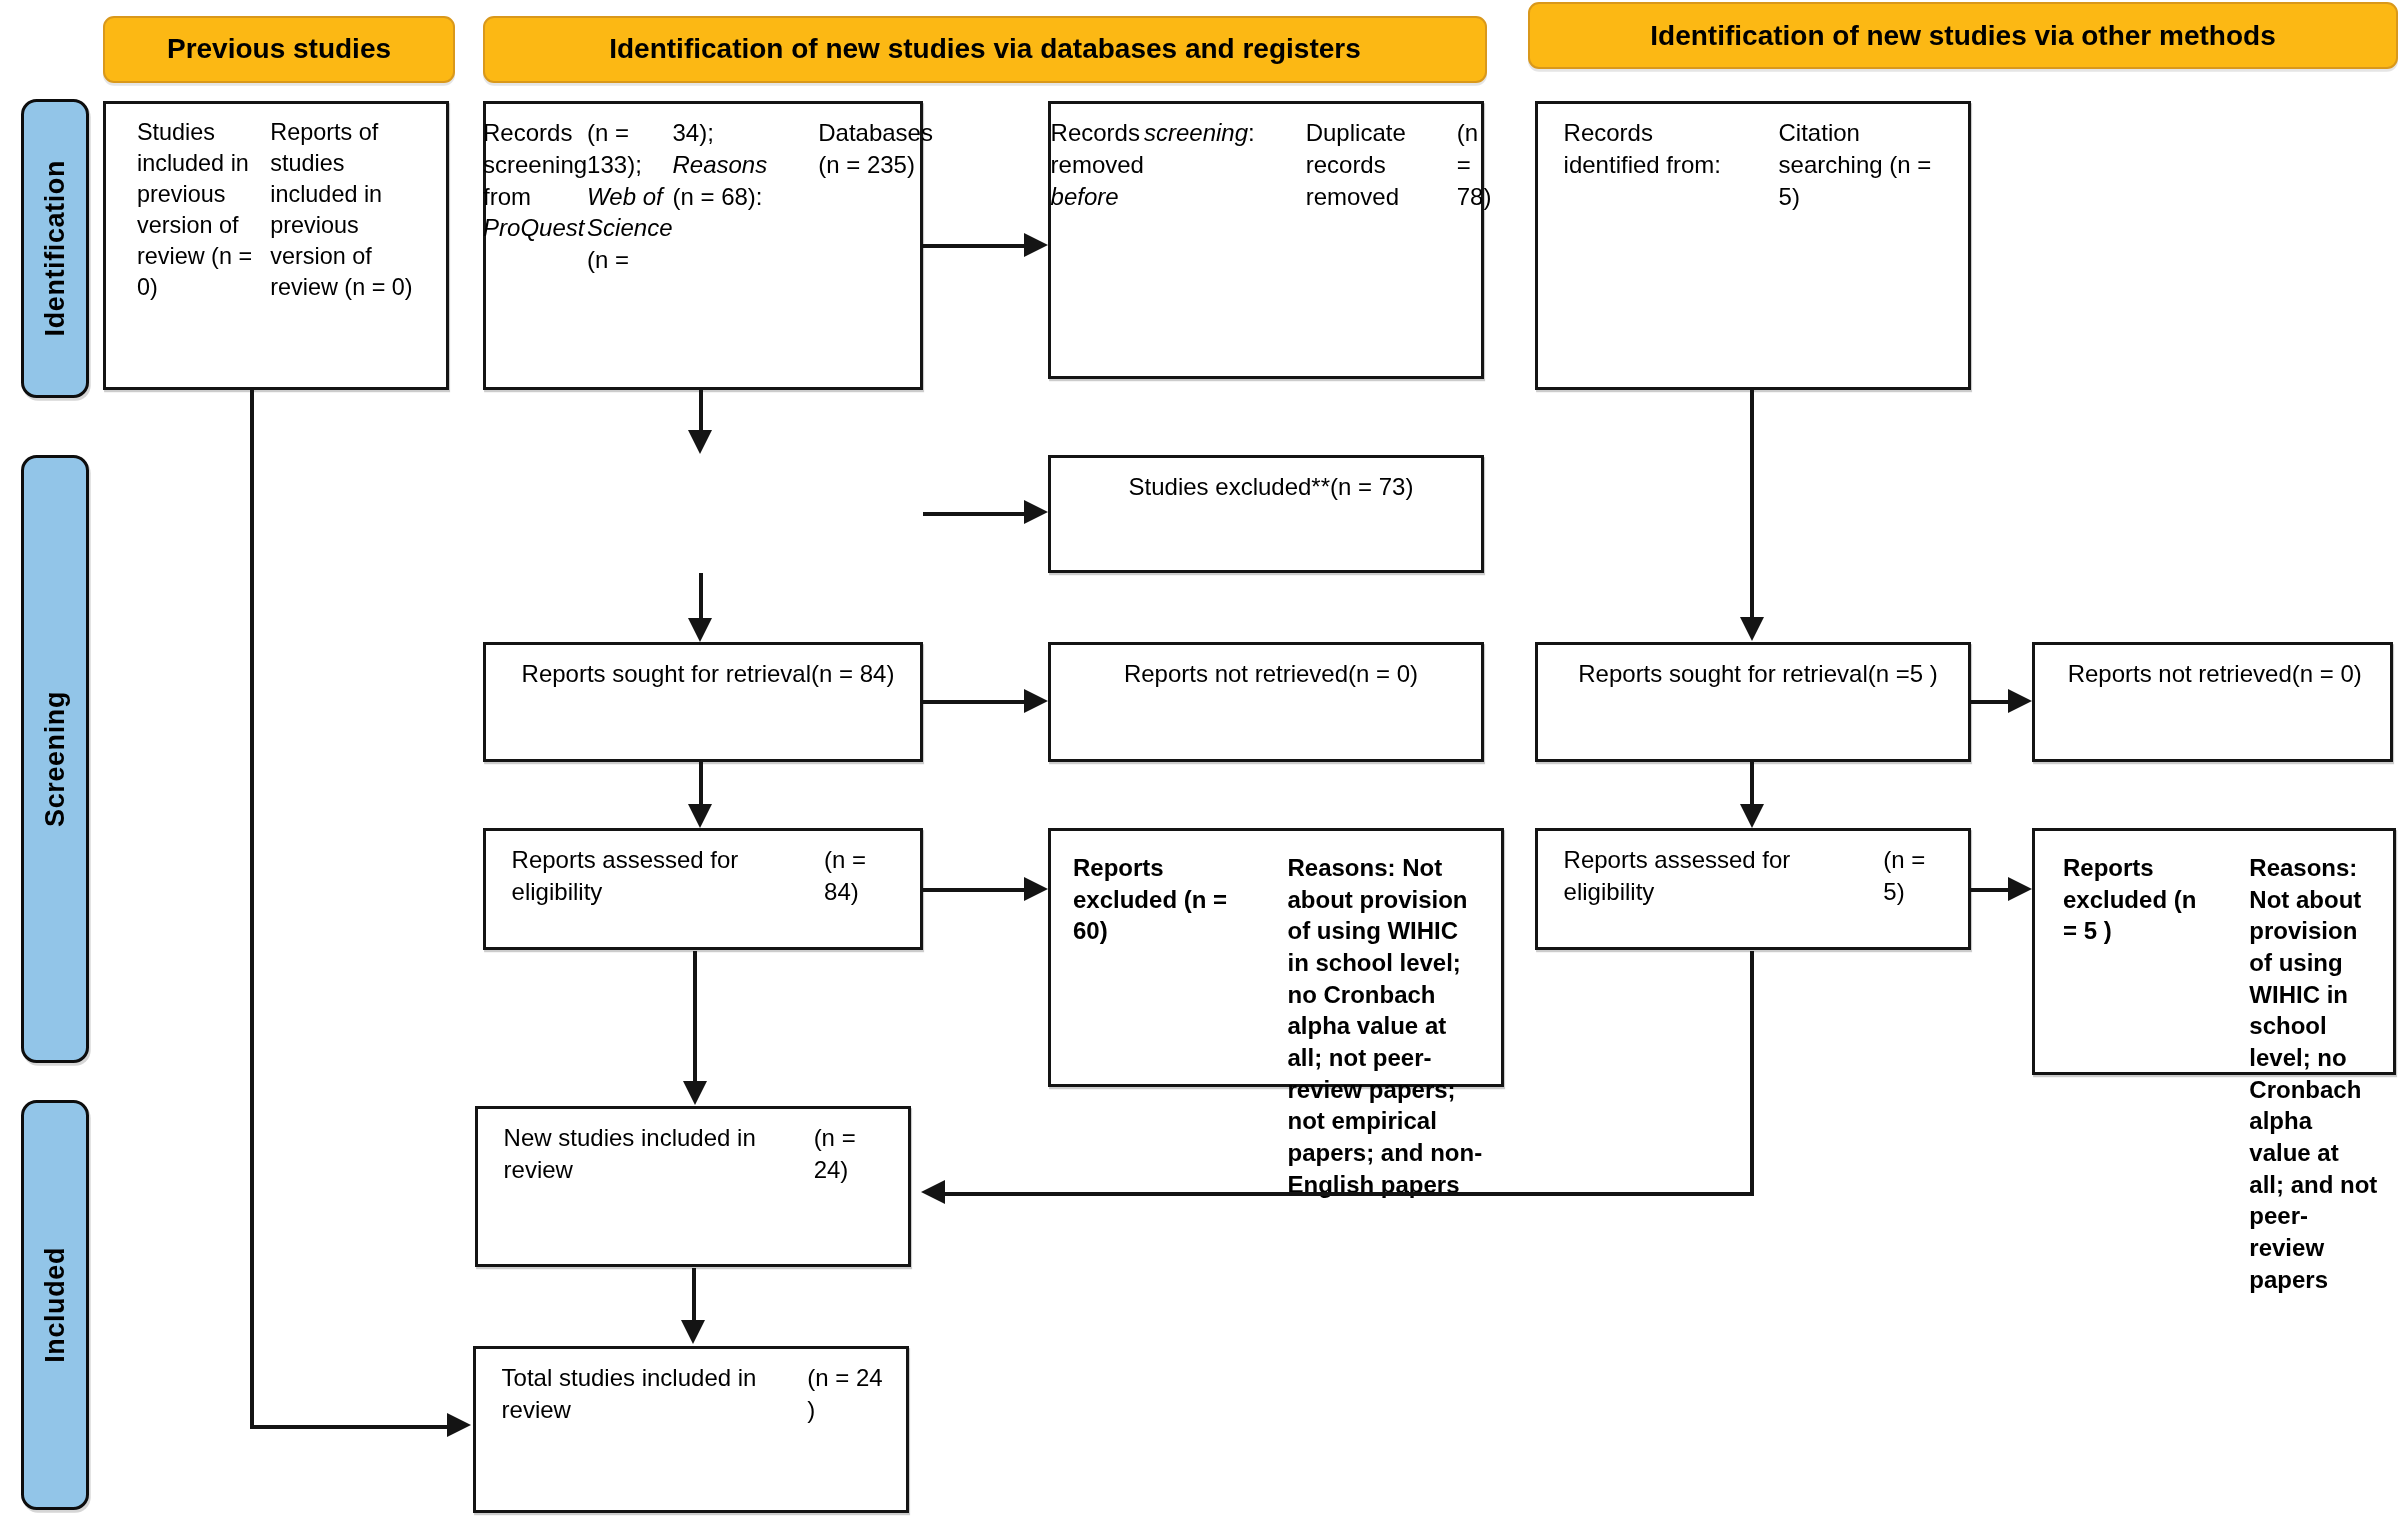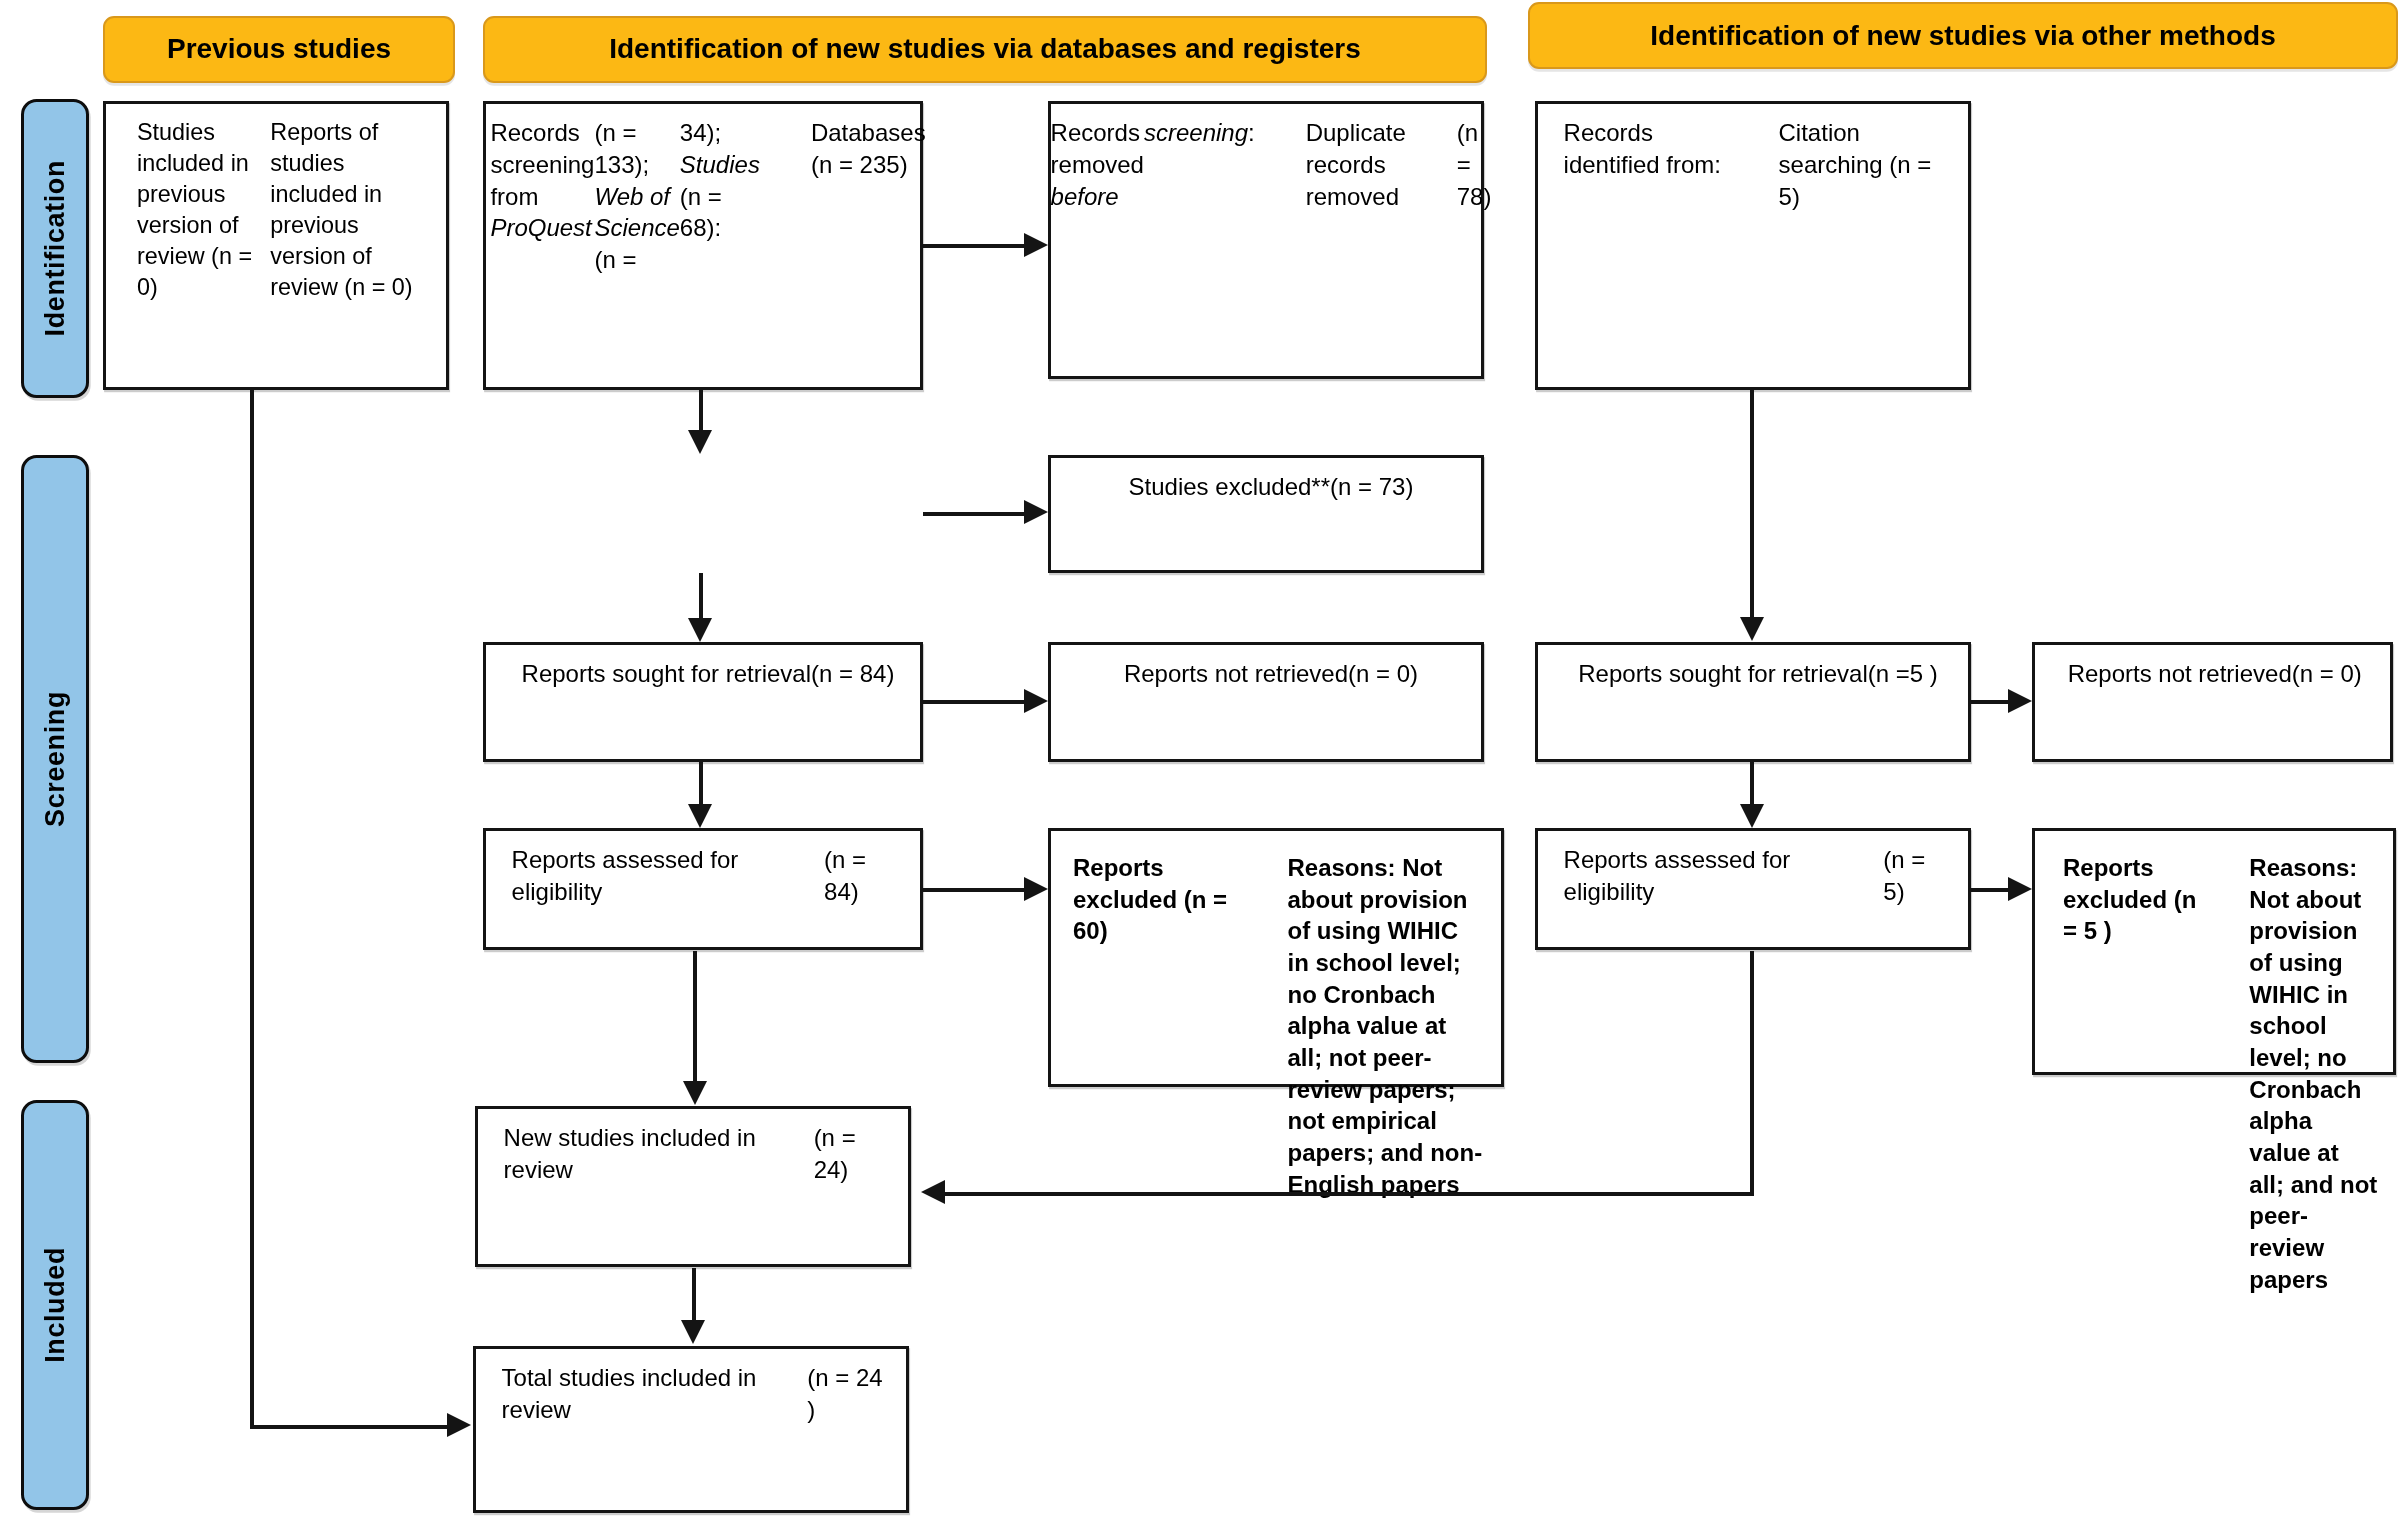--- a/index.html
+++ b/index.html
@@ -88,21 +88,21 @@
   </div>
 
   <div class="box" style="left:483px;top:101px;width:440px;height:289px">
     <div>
       <span>Records screening from </span><span class="i">ProQuest</span>
     </div>
     <div>
       <span>(n = 133); </span><span class="i">Web of Science</span><span> (n =</span>
     </div>
     <div>
-      <span>34); </span><span class="i">Studies</span><span> (n = 68):</span>
+      <span>34); </span><span class="i">Reasons</span><span> (n = 68):</span>
     </div>
     <div class="indent">Databases (n = 235)</div>
   </div>
 
   <div class="box" style="left:1048px;top:101px;width:436px;height:278px">
     <div>
       <span>Records removed </span><span class="i">before</span>
     </div>
     <div>
       <span class="i">screening</span><span>:</span>

